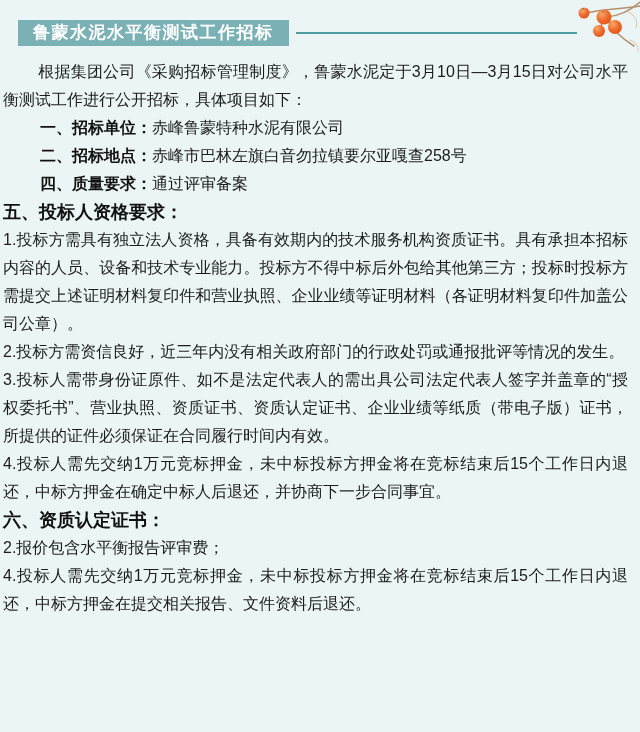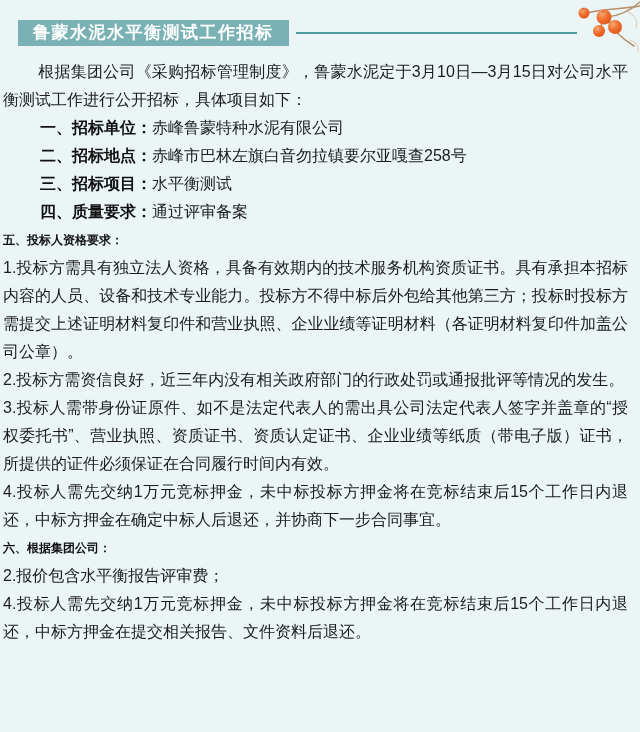--- a/index.html
+++ b/index.html
@@ -53,21 +53,21 @@
   }
   .content {
     padding: 12px 12px 0 3px;
     font-size: 16px;
     line-height: 28px;
     text-align: justify;
   }
   .content p { margin: 0; }
   .intro { text-indent: 2.2em; }
   .field b, .heading { font-weight: bold; color: #111; margin-left: 37px; }
-  .heading { font-size: 12px; }
+  .heading { font-size: 18px; }
 </style>
 </head>
 <body>
 
 <div class="page">
 
   <svg class="berries" viewBox="0 0 100 64" xmlns="http://www.w3.org/2000/svg" aria-hidden="true">
     <defs>
       <radialGradient id="berryg" cx="0.35" cy="0.3" r="0.95">
         <stop offset="0" stop-color="#f9a86e"></stop>
@@ -96,27 +96,26 @@
   <div class="header">
     <div class="title-box">鲁蒙水泥水平衡测试工作招标</div>
     <div class="header-line"></div>
   </div>
 
   <div class="content">
     <p class="intro">根据集团公司《采购招标管理制度》，鲁蒙水泥定于3月10日—3月15日对公司水平衡测试工作进行公开招标，具体项目如下：</p>
 
     <p class="field"><b>一、招标单位：</b><span>赤峰鲁蒙特种水泥有限公司</span></p>
     <p class="field"><b>二、招标地点：</b><span>赤峰市巴林左旗白音勿拉镇要尔亚嘎查258号</span></p>
-    <p class="field"><b>三、招标项目：</b><span>水平衡测试</span></p>
     <p class="field"><b>四、质量要求：</b><span>通过评审备案</span></p>
 
     <p class="heading">五、投标人资格要求：</p>
     <p class="item">1.投标方需具有独立法人资格，具备有效期内的技术服务机构资质证书。具有承担本招标内容的人员、设备和技术专业能力。投标方不得中标后外包给其他第三方；投标时投标方需提交上述证明材料复印件和营业执照、企业业绩等证明材料（各证明材料复印件加盖公司公章）。</p>
     <p class="item">2.投标方需资信良好，近三年内没有相关政府部门的行政处罚或通报批评等情况的发生。</p>
     <p class="item">3.投标人需带身份证原件、如不是法定代表人的需出具公司法定代表人签字并盖章的“授权委托书”、营业执照、资质证书、资质认定证书、企业业绩等纸质（带电子版）证书，所提供的证件必须保证在合同履行时间内有效。</p>
     <p class="item">4.投标人需先交纳1万元竞标押金，未中标投标方押金将在竞标结束后15个工作日内退还，中标方押金在确定中标人后退还，并协商下一步合同事宜。</p>
 
-    <p class="heading">六、根据集团公司：</p>
+    <p class="heading">六、资质认定证书：</p>
     <p class="item">2.报价包含水平衡报告评审费；</p>
     <p class="item">4.投标人需先交纳1万元竞标押金，未中标投标方押金将在竞标结束后15个工作日内退还，中标方押金在提交相关报告、文件资料后退还。</p>
   </div>
 
 </div>
 
 </body></html>

